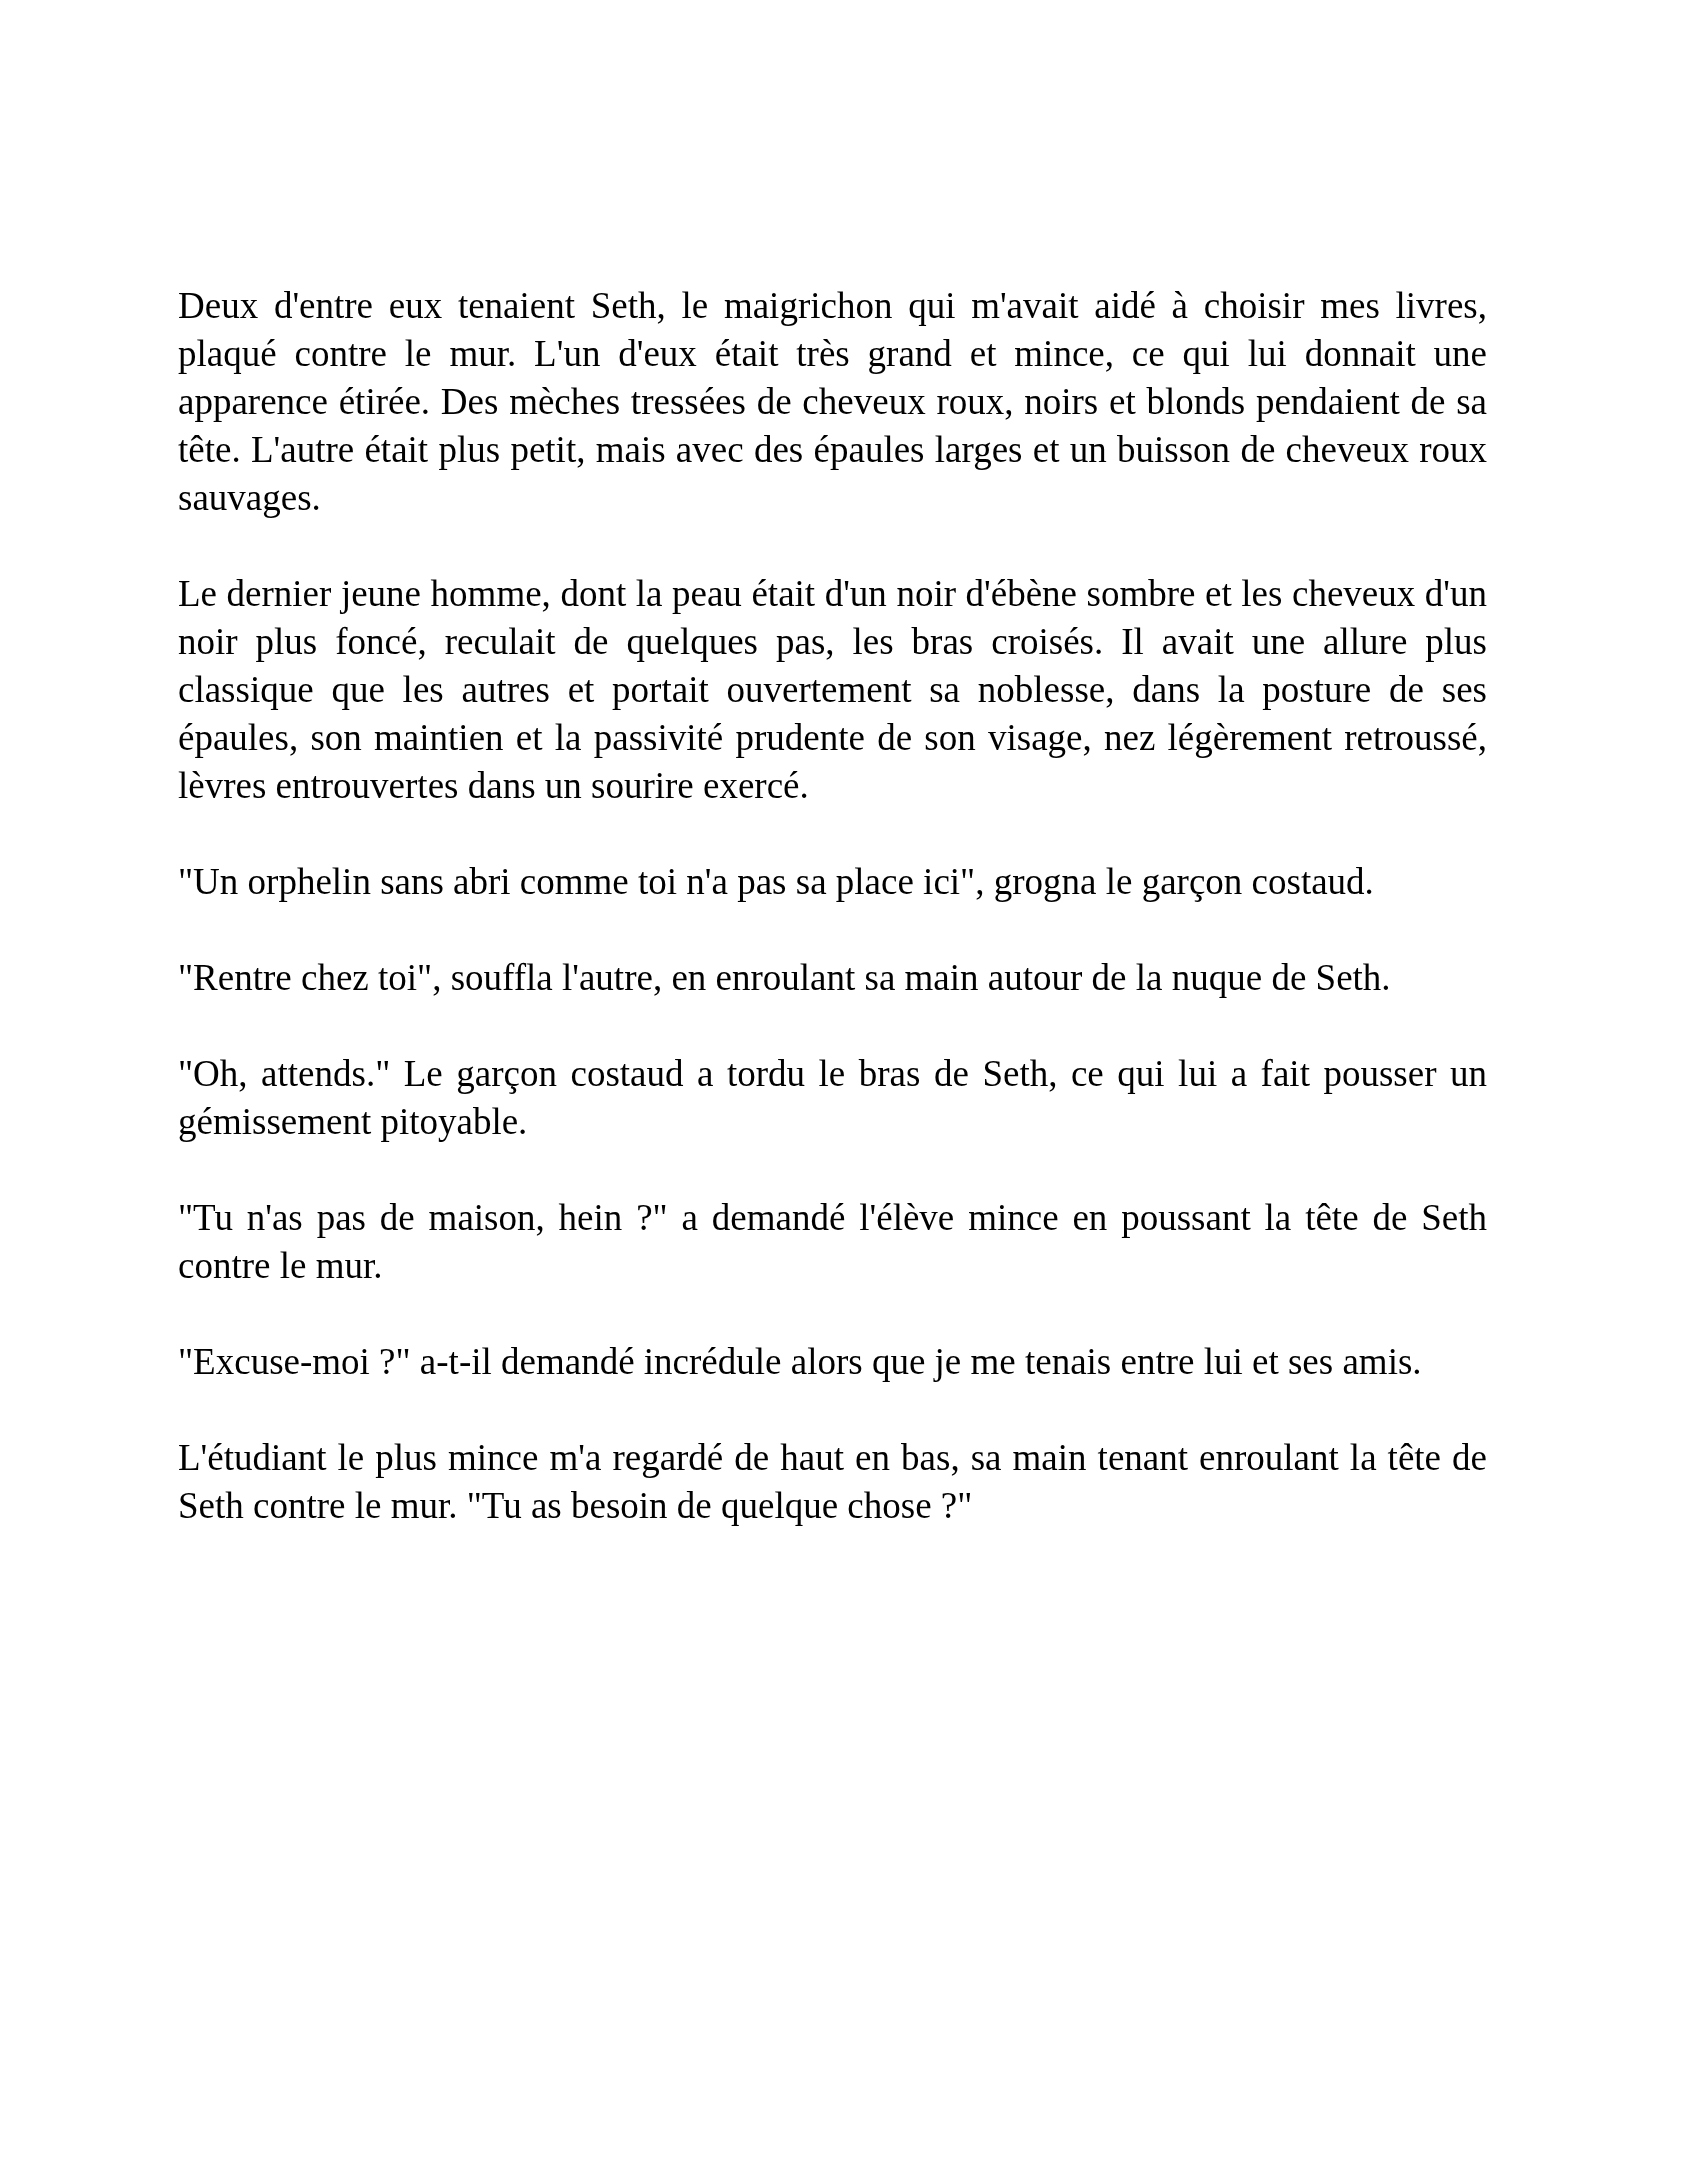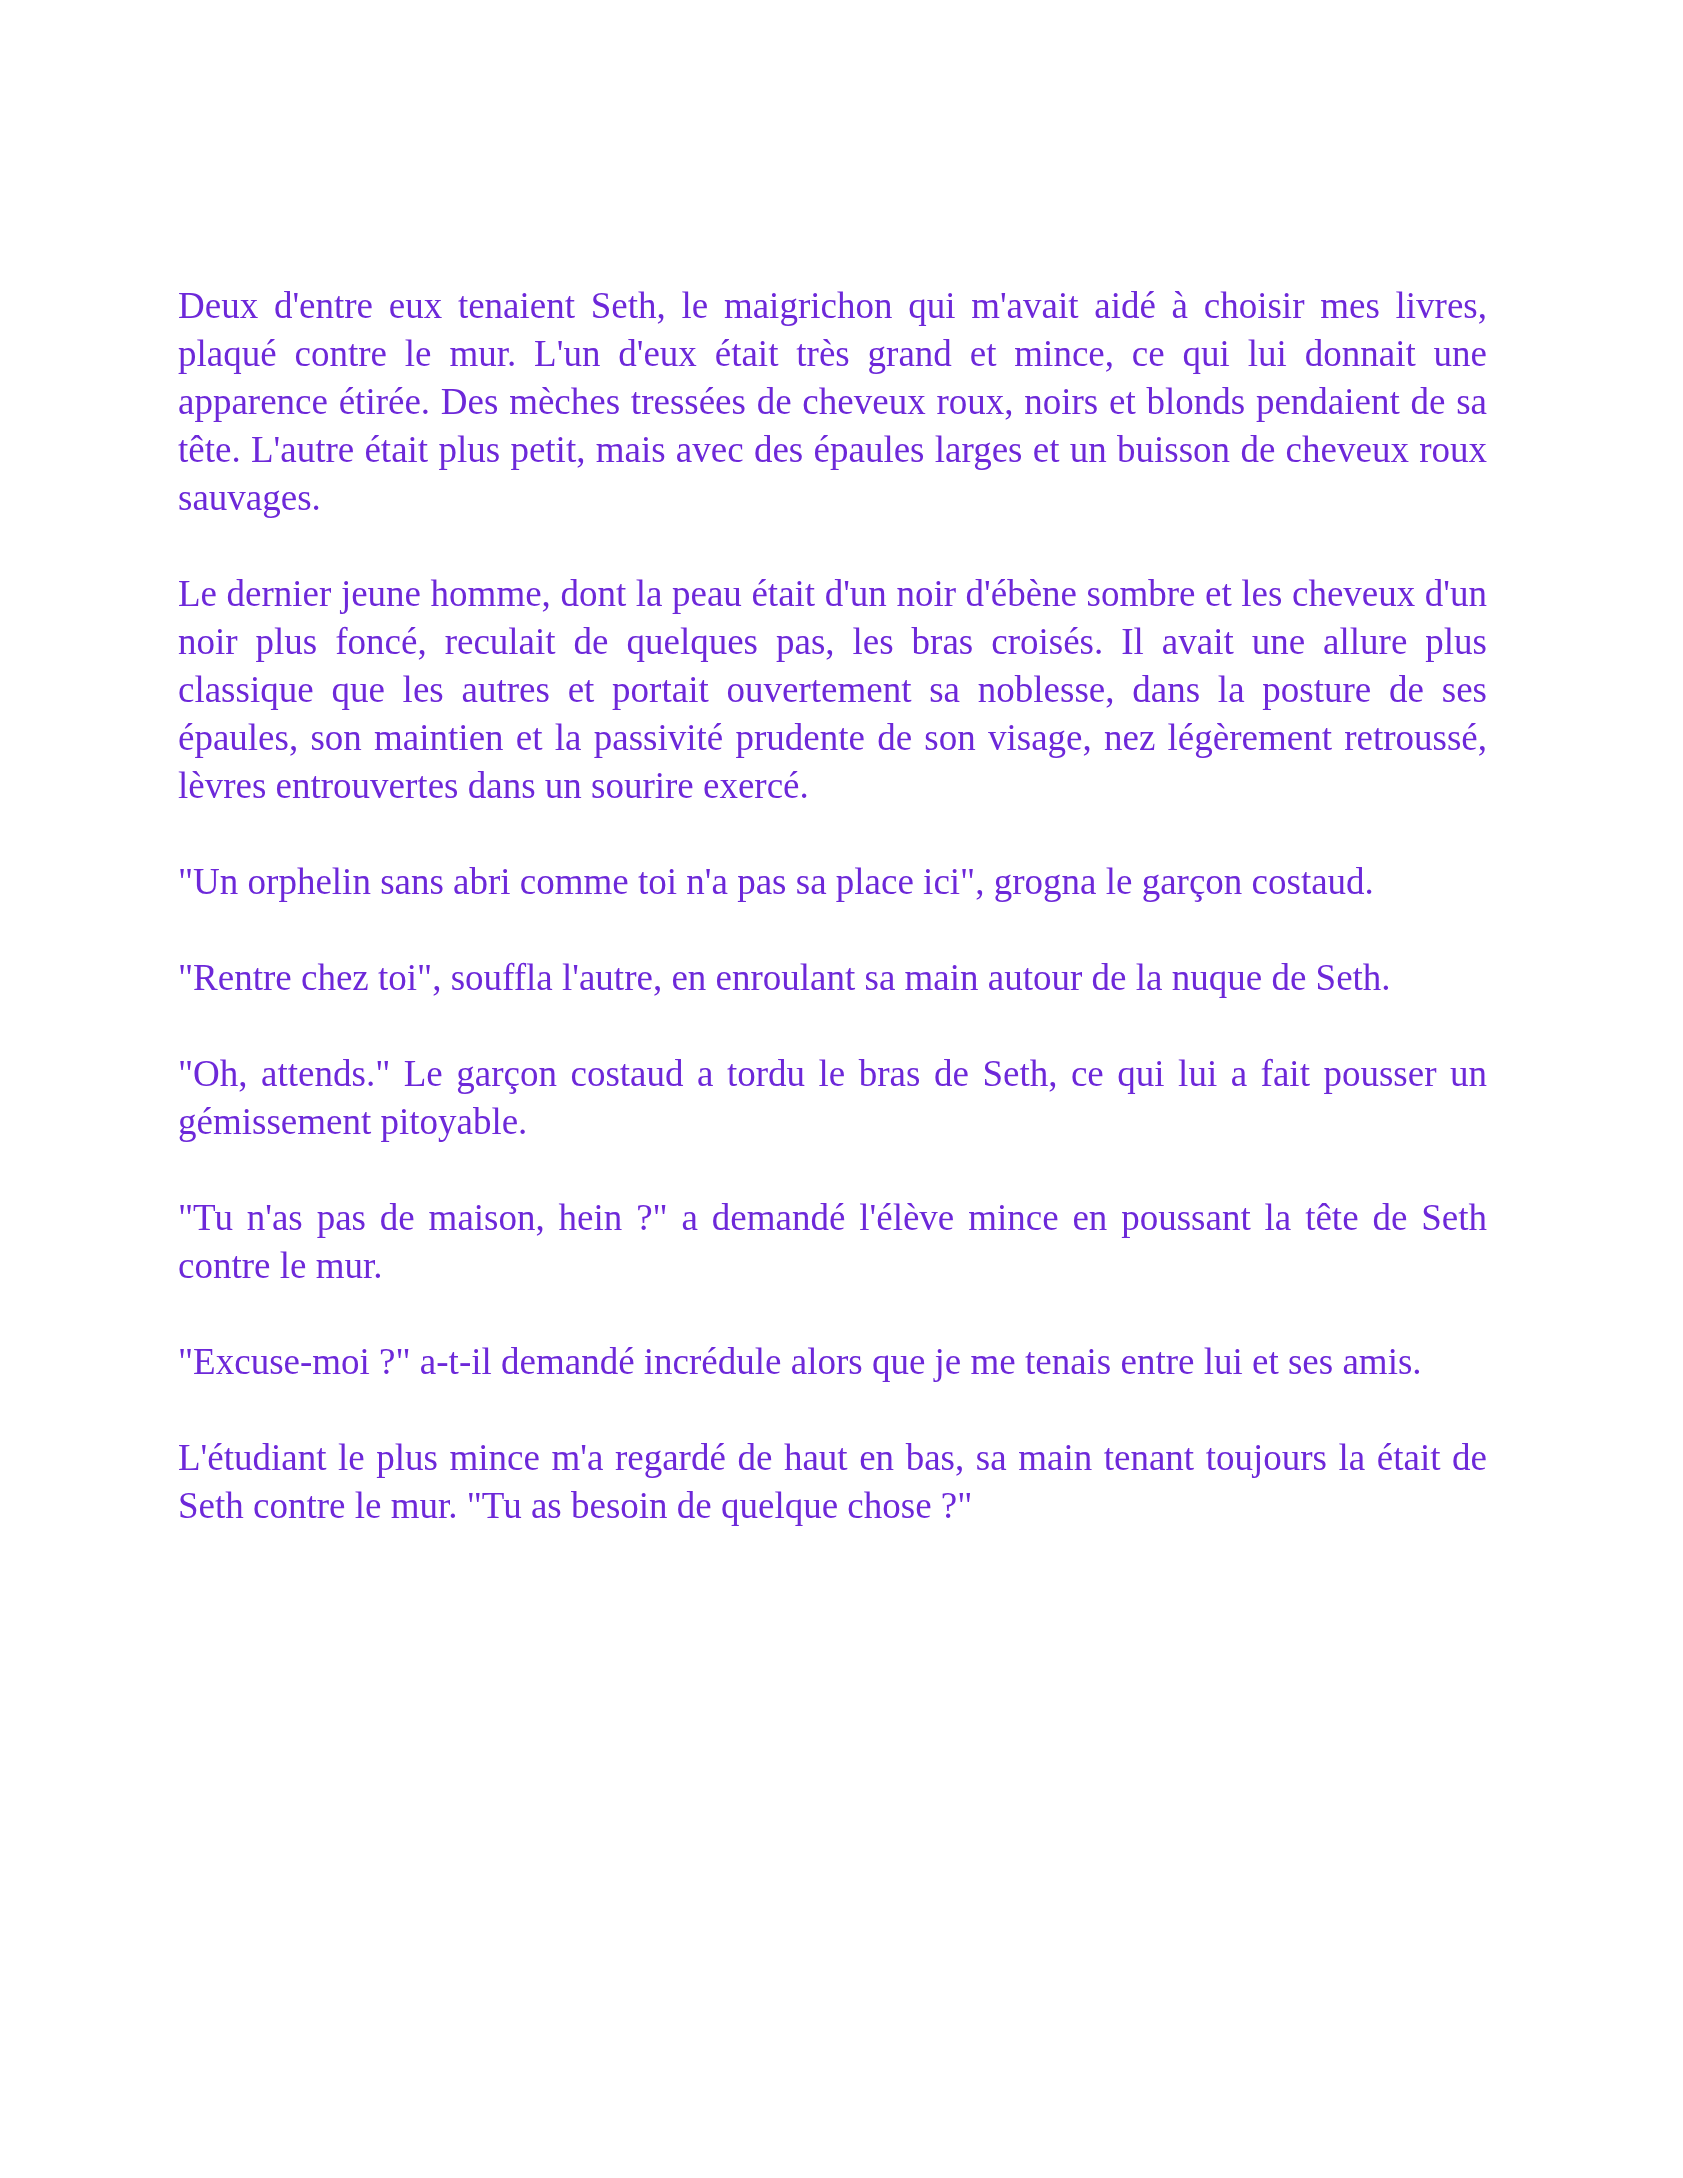--- a/index.html
+++ b/index.html
@@ -15,37 +15,37 @@
     overflow: hidden;
   }
   .text-block {
     position: absolute;
     left: 178px;
     top: 282px;
     width: 1309px;
     font-family: "Liberation Serif", "DejaVu Serif", serif;
     font-size: 37px;
     line-height: 48px;
-    color: #6d28d9;
+    color: #000000;
     text-align: justify;
   }
   .text-block p {
     margin: 0 0 48px 0;
     padding: 0;
   }
 </style>
 </head>
 <body>
 
 <div class="page">
   <div class="text-block">
 
   <p>Deux d'entre eux tenaient Seth, le maigrichon qui m'avait aidé à choisir mes livres, plaqué contre le mur. L'un d'eux était très grand et mince, ce qui lui donnait une apparence étirée. Des mèches tressées de cheveux roux, noirs et blonds pendaient de sa tête. L'autre était plus petit, mais avec des épaules larges et un buisson de cheveux roux sauvages.</p>
       <p>Le dernier jeune homme, dont la peau était d'un noir d'ébène sombre et les cheveux d'un noir plus foncé, reculait de quelques pas, les bras croisés. Il avait une allure plus classique que les autres et portait ouvertement sa noblesse, dans la posture de ses épaules, son maintien et la passivité prudente de son visage, nez légèrement retroussé, lèvres entrouvertes dans un sourire exercé.</p>
       <p>"Un orphelin sans abri comme toi n'a pas sa place ici", grogna le garçon costaud.</p>
       <p>"Rentre chez toi", souffla l'autre, en enroulant sa main autour de la nuque de Seth.</p>
       <p>"Oh, attends." Le garçon costaud a tordu le bras de Seth, ce qui lui a fait pousser un gémissement pitoyable.</p>
       <p>"Tu n'as pas de maison, hein ?" a demandé l'élève mince en poussant la tête de Seth contre le mur.</p>
       <p>"Excuse-moi ?" a-t-il demandé incrédule alors que je me tenais entre lui et ses amis.</p>
-      <p>L'étudiant le plus mince m'a regardé de haut en bas, sa main tenant toujours la était de Seth contre le mur. "Tu as besoin de quelque chose ?"</p>
+      <p>L'étudiant le plus mince m'a regardé de haut en bas, sa main tenant enroulant la tête de Seth contre le mur. "Tu as besoin de quelque chose ?"</p>
     </div>
 </div>
 
 
 </body></html>

